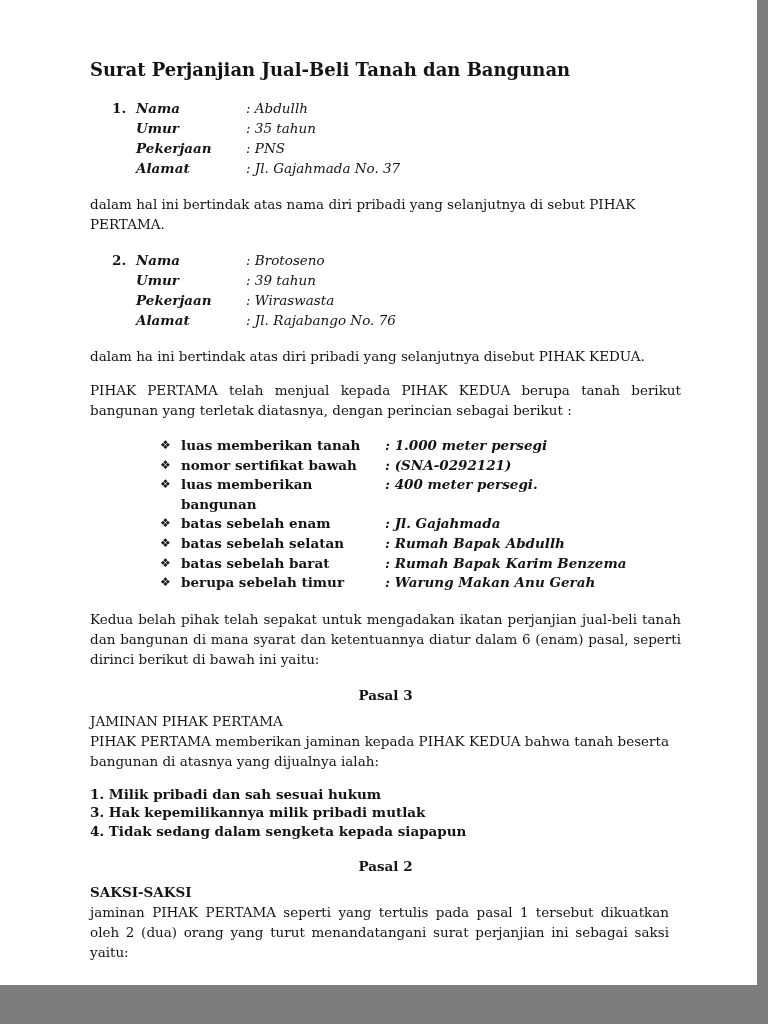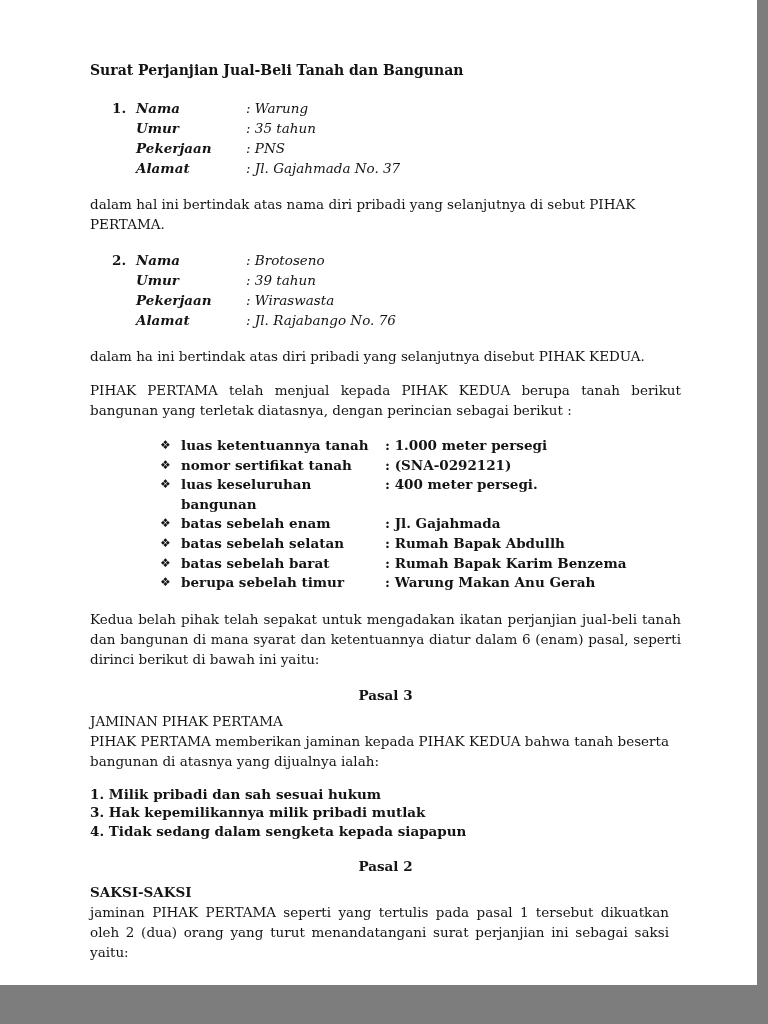--- a/index.html
+++ b/index.html
@@ -21,21 +21,21 @@
     width: 757px;
     height: 985px;
     background: #ffffff;
     color: #141414;
     box-sizing: border-box;
     padding: 60px 76px 0 90px;
     font-size: 13.5px;
     line-height: 20px;
   }
   .doc-title {
-    font-size: 14px;
+    font-size: 18px;
     font-weight: bold;
     margin: 0 0 18px 0;
   }
   p.para {
     text-align: justify;
     margin: 0 0 14px 0;
   }
   
   .party {
     position: relative;
@@ -77,20 +77,21 @@
     font-size: 12px;
   }
   .blabel {
     width: 204px;
     flex: 0 0 204px;
     font-weight: bold;
   }
   .bvalue {
     flex: 1;
     font-weight: bold;
+    font-style: italic;
   }
   
   .pasal-heading {
     text-align: center;
     font-weight: bold;
     margin: 16px 0 6px 0;
   }
   .sub-heading {
     margin: 0;
   }
@@ -114,21 +115,21 @@
 
 <div class="page">
 
   <h1 class="doc-title">Surat Perjanjian Jual-Beli Tanah dan Bangunan</h1>
 
 
   <div class="party">
     <span class="pnum">1.</span>
     <div class="prow">
       <span class="plabel">Nama</span>
-      <span class="pvalue">: Warung</span>
+      <span class="pvalue">: Abdullh</span>
     </div>
     <div class="prow">
       <span class="plabel">Umur</span>
       <span class="pvalue">: 35 tahun</span>
     </div>
     <div class="prow">
       <span class="plabel">Pekerjaan</span>
       <span class="pvalue">: PNS</span>
     </div>
     <div class="prow">
@@ -159,31 +160,31 @@
     </div>
   </div>
 
   <p class="note">dalam ha ini bertindak atas diri pribadi yang selanjutnya disebut PIHAK KEDUA.</p>
 
   <p class="para">PIHAK PERTAMA telah menjual kepada PIHAK KEDUA berupa tanah berikut bangunan yang terletak diatasnya, dengan perincian sebagai berikut :</p>
 
   <div class="props">
     <div class="brow">
       <span class="bullet">❖</span>
-      <span class="blabel">luas ketentuannya tanah</span>
+      <span class="blabel">luas memberikan tanah</span>
       <span class="bvalue">: 1.000 meter persegi</span>
     </div>
     <div class="brow">
       <span class="bullet">❖</span>
-      <span class="blabel">nomor sertifikat tanah</span>
+      <span class="blabel">nomor sertifikat bawah</span>
       <span class="bvalue">: (SNA-0292121)</span>
     </div>
     <div class="brow">
       <span class="bullet">❖</span>
-      <span class="blabel">luas keseluruhan bangunan</span>
+      <span class="blabel">luas memberikan bangunan</span>
       <span class="bvalue">: 400 meter persegi.</span>
     </div>
     <div class="brow">
       <span class="bullet">❖</span>
       <span class="blabel">batas sebelah enam</span>
       <span class="bvalue">: Jl. Gajahmada</span>
     </div>
     <div class="brow">
       <span class="bullet">❖</span>
       <span class="blabel">batas sebelah selatan</span>

